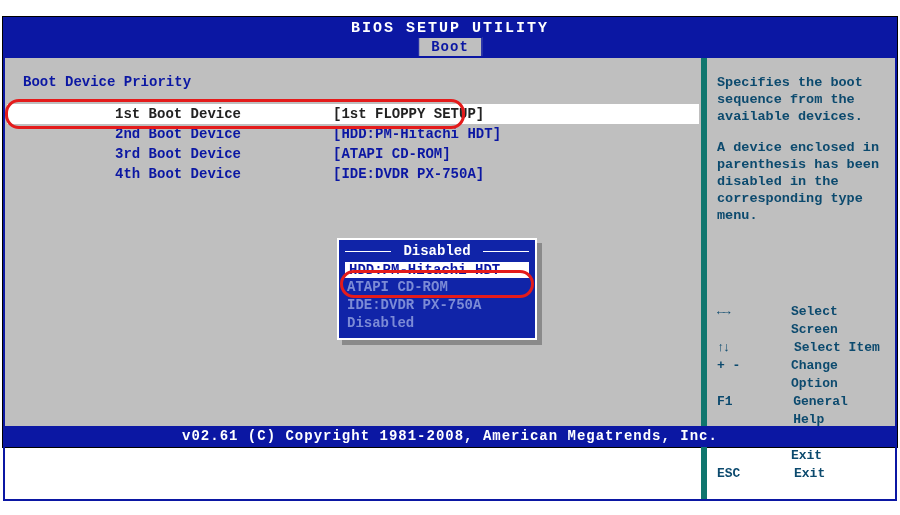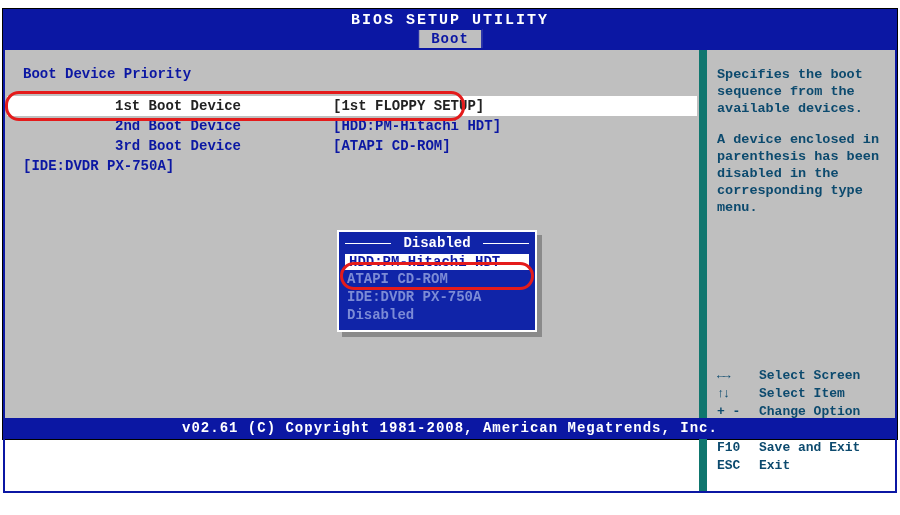--- a/index.html
+++ b/index.html
@@ -8,21 +8,21 @@
     font-family: "Courier New", monospace;
     font-weight: bold;
     font-size: 14px;
     width: 900px;
     height: 515px;
     overflow: hidden;
   }
   .screen {
     width: 896px;
     height: 432px;
-    margin: 8px auto;
+    margin: 16px auto;
     background: #bfbfbf;
     border: 1px solid #000;
     position: relative;
   }
   .title-bar {
     background: #0b17a3;
     color: #fff;
     text-align: center;
     padding: 3px 0 0 0;
     letter-spacing: 2px;
@@ -47,21 +47,21 @@
   }
   .body-area {
     display: flex;
     height: 444px;
     border: 2px solid #0b17a3;
     border-top: 1px solid #0b17a3;
     margin: 0;
   }
   .main-panel {
     flex: 1;
-    border-right: 8px solid #0f766e;
+    border-right: 6px solid #0f766e;
     padding: 16px 18px;
     position: relative;
   }
   .help-panel {
     width: 188px;
     padding: 16px 10px;
     color: #0c4a6e;
     display: flex;
     flex-direction: column;
     justify-content: space-between;
@@ -127,21 +127,21 @@
     background: #fff;
     color: #0b17a3;
     margin: 0 6px;
     padding: 0 4px;
   }
   .opt-cut {
     color: #7c8bd6;
   }
   .help-text p { margin-bottom: 4px; line-height: 17px; font-size: 13.5px;}
   .key-help { font-size: 13px; line-height: 18px; }
-  .key-help .krow { display:flex; }
+  .key-help .krow { display:flex;gap:35px; }
   .key-help .k { width: 42px; }
   .footer {
     background: #0b17a3;
     color: #fff;
     text-align: center;
     padding: 2px 0 3px 0;
     letter-spacing: 1px;
     font-size: 14px;
     position: absolute;
     left:0; right:0; bottom:0;
@@ -168,20 +168,21 @@
       </div>
       <div class="boot-row">
         <div class="boot-label">2nd Boot Device</div>
         <div class="boot-value">[HDD:PM-Hitachi HDT]</div>
       </div>
       <div class="boot-row">
         <div class="boot-label">3rd Boot Device</div>
         <div class="boot-value">[ATAPI CD-ROM]</div>
       </div>
       <div class="boot-row">
+        <div class="boot-label">4th Boot Device</div>
         <div class="boot-value">[IDE:DVDR PX-750A]</div>
       </div>
 
       <div class="highlight-red" style="left:0px; top:41px; width:460px; height:30px;"></div>
 
       <div class="options-popup">
         <div class="options-title">Disabled</div>
         <div class="opt-selected">HDD:PM-Hitachi HDT</div>
         <div class="opt-item opt-cut">ATAPI CD-ROM</div>
         <div class="opt-item">IDE:DVDR PX-750A</div>

